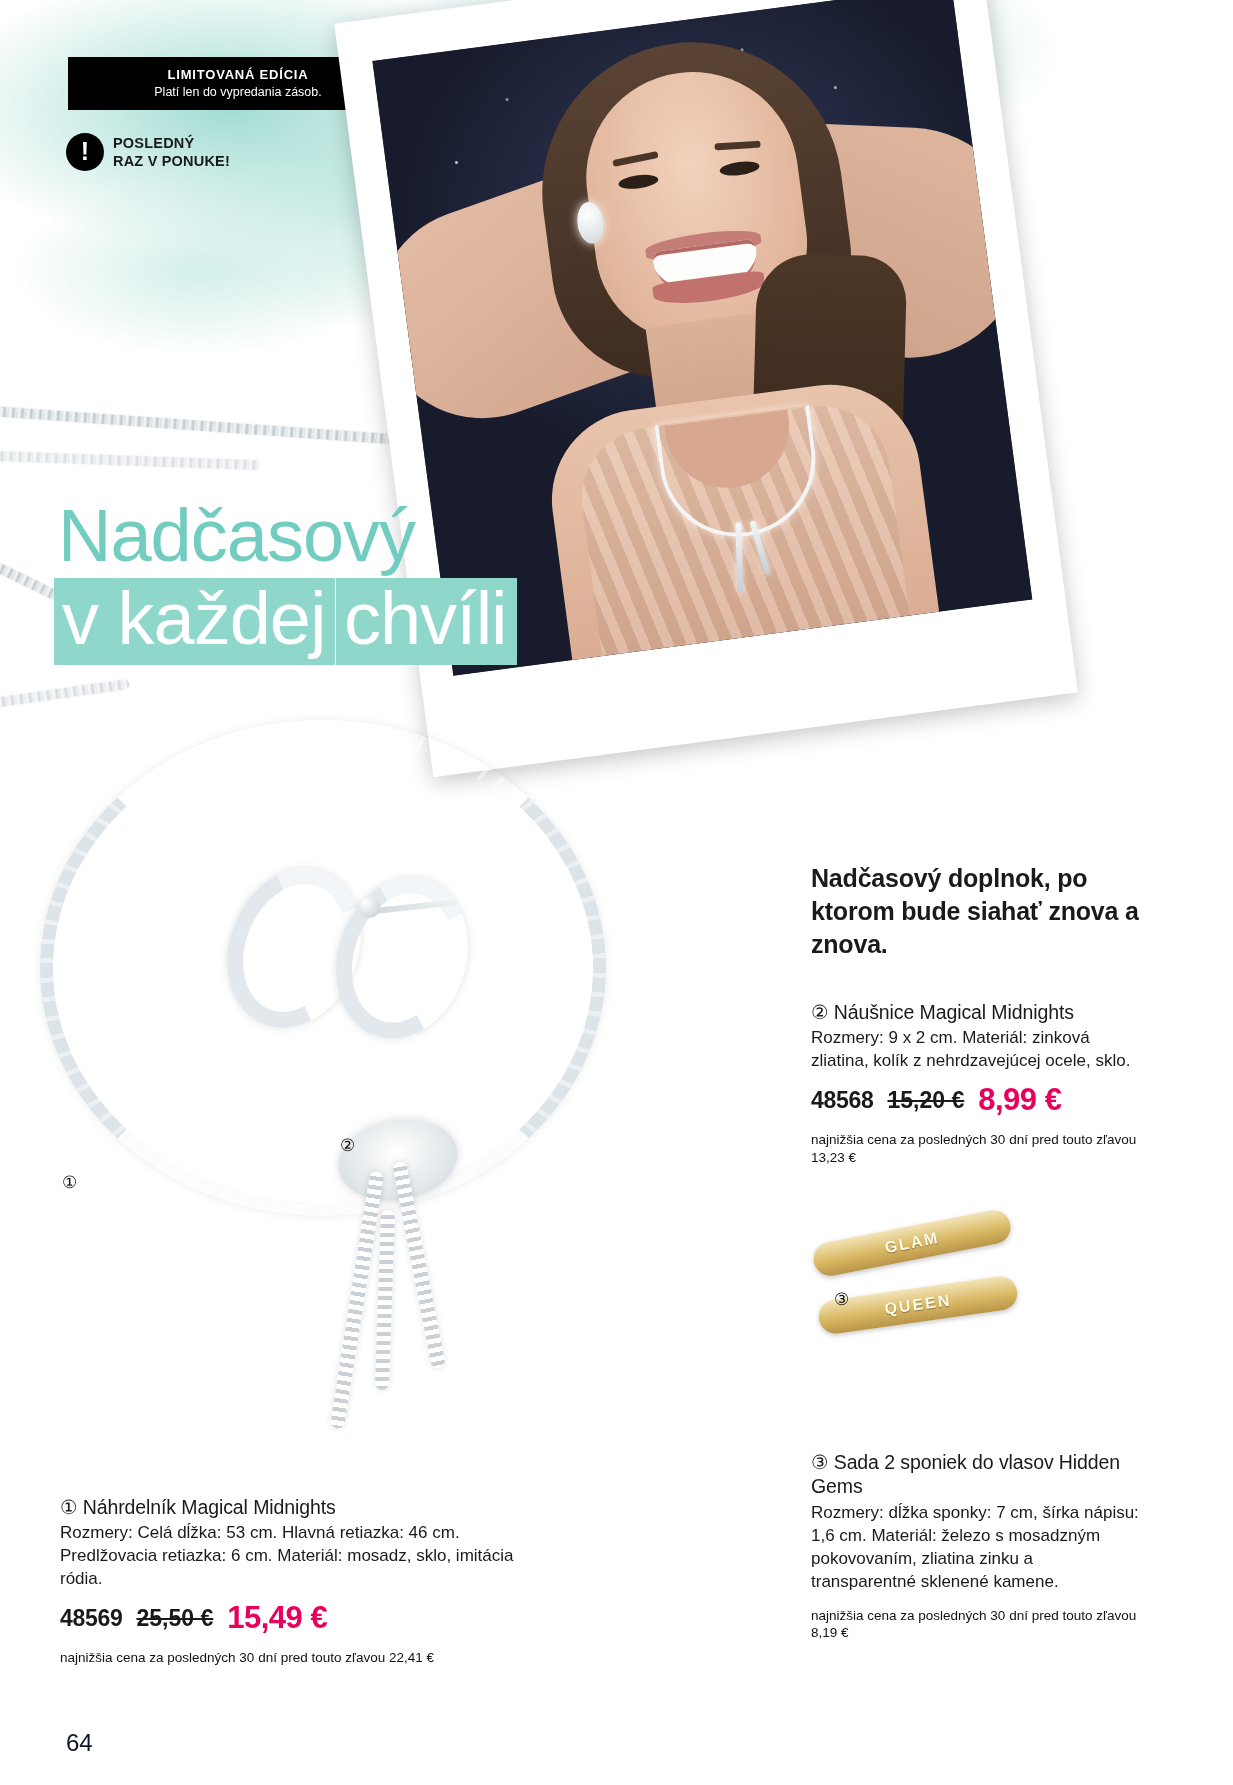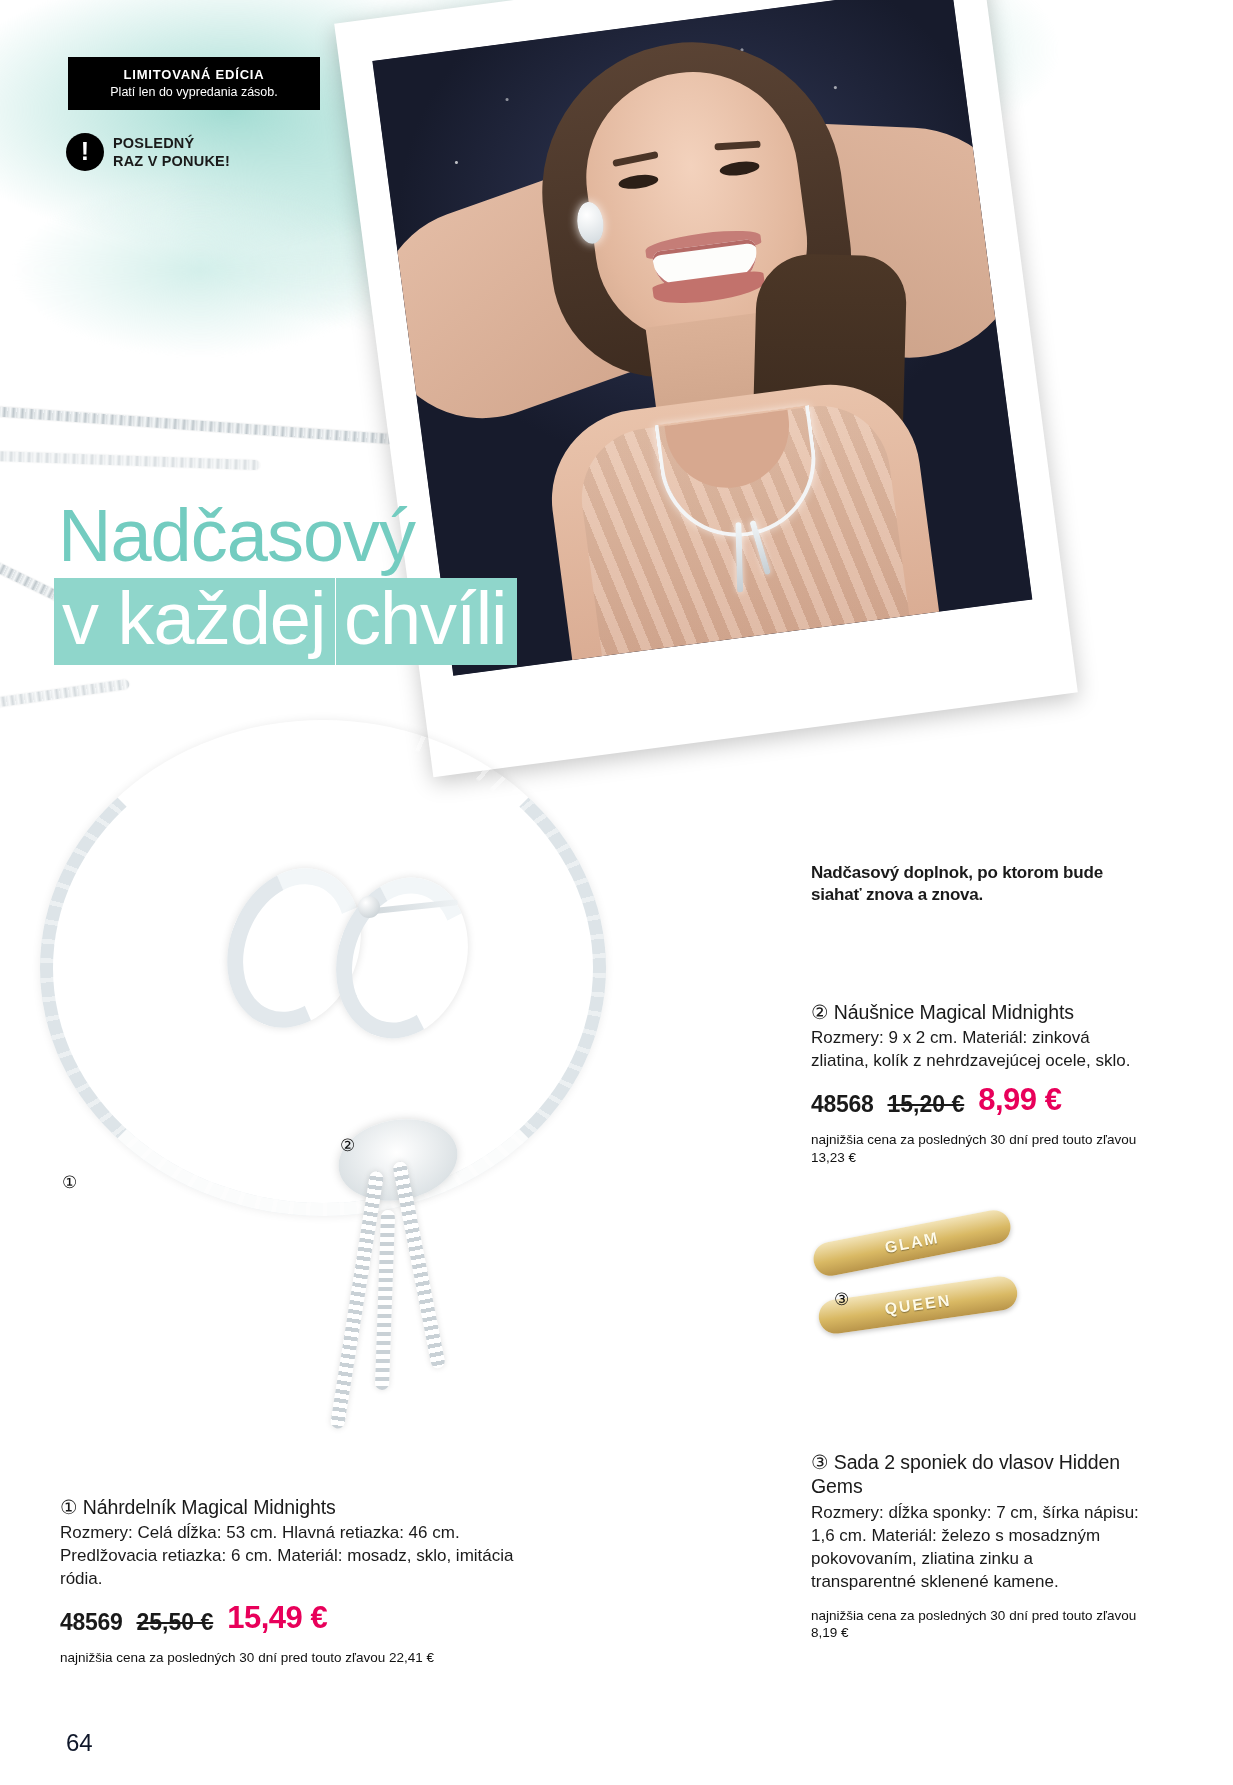--- a/index.html
+++ b/index.html
@@ -68,20 +68,21 @@
     top: 57px;
     width: 252px;
     height: 53px;
     background: #000;
     color: #fff;
     display: flex;
     flex-direction: column;
     align-items: center;
     justify-content: center;
     line-height: 1.3;
+    padding-left: 44px;
   }
   .limited-label .l1 {
     font-size: 13px;
     letter-spacing: .8px;
     font-weight: 600;
   }
   .limited-label .l2 {
     font-size: 12.5px;
     font-weight: 400;
   }
@@ -452,40 +453,40 @@
   .m3 { left: 834px; top: 1289px; }
 
   
   .rblock {
     position: absolute;
     width: 330px;
   }
   .lead {
     left: 811px;
     top: 862px;
-    font-size: 17px;
+    font-size: 25px;
     line-height: 1.32;
     font-weight: 700;
     letter-spacing: -.2px;
   }
   .prod-title {
     font-size: 19.5px;
     font-weight: 400;
     line-height: 1.25;
     margin: 0 0 3px 0;
     letter-spacing: -.1px;
   }
   .prod-desc {
     font-size: 17px;
     line-height: 1.35;
     margin: 0;
   }
   .price-row {
     display: flex;
-    align-items: flex-end;
+    align-items: center;
     gap: 14px;
     margin-top: 9px;
   }
   .sku {
     font-size: 23px;
     font-weight: 700;
     letter-spacing: -.3px;
   }
   .old-price {
     font-size: 23px;

